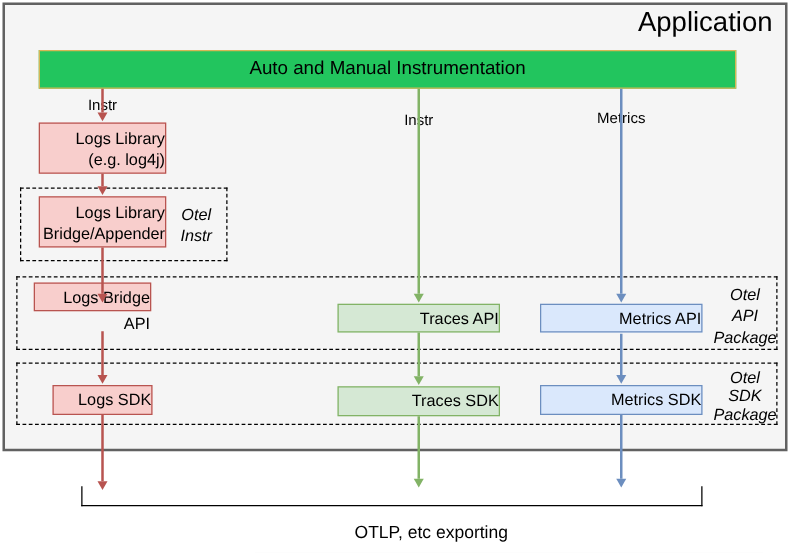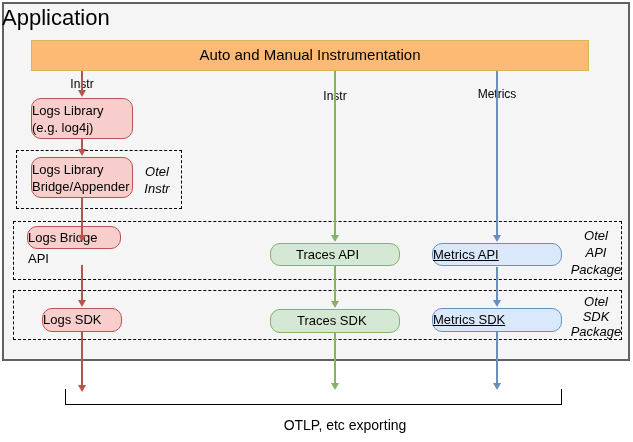--- a/index.html
+++ b/index.html
@@ -6,37 +6,37 @@
   .stage {
     position:relative; width:633px; height:442px;
     font-family:"Liberation Sans", sans-serif; color:#000;
     background:#ffffff; overflow:hidden;
   }
   .abs { position:absolute; box-sizing:border-box; }
 
   
   .app-box { left:2px; top:2px; width:628px; height:359px;
              background:#f5f5f5; border:2px solid #616161; }
-  .app-title { left:2px; top:5px; width:616px; text-align:left;
+  .app-title { left:2px; top:5px; width:616px; text-align:right;
                font-size:22px; }
   .instr-box { left:31px; top:40px; width:558px; height:31px;
-               background:#fdba74; border:1.5px solid #d6b656;
+               background:#22c55e; border:1.5px solid #d6b656;
                text-align:center; font-size:15px; line-height:28px; }
 
   
   .dashed { border:1px dashed #000000; background:transparent; }
   .instr-pkg { left:16px; top:150px; width:166px; height:59px; }
   .api-pkg   { left:13px; top:221px; width:609px; height:59px; }
   .sdk-pkg   { left:13px; top:290px; width:609px; height:50px; }
 
   
-  .node { text-align:left; font-size:13px;border-radius:10px; }
+  .node { text-align:right; font-size:13px; }
   .pink  { background:#f8cecc; border:1.5px solid #b85450; }
   .green { background:#d5e8d4; border:1.5px solid #82b366; }
-  .blue  { background:#dae8fc; border:1.5px solid #6c8ebf;text-decoration:underline; }
+  .blue  { background:#dae8fc; border:1.5px solid #6c8ebf; }
   .two-line { display:flex; flex-direction:column; justify-content:center;
               line-height:17px; }
 
   .logs-lib    { left:31px;  top:98px;  width:102px; height:41px; }
   .logs-bridge { left:31px;  top:157px; width:102px; height:41px; }
   .logs-api    { left:27px;  top:226px; width:94px; height:23px; line-height:21px; }
   .traces-api  { left:270px; top:243px; width:130px; height:23px; line-height:21px;padding-left:25px; }
   .metrics-api { left:432px; top:243px; width:130px; height:23px; line-height:21px; }
   .logs-sdk    { left:42px;  top:308px; width:80px;  height:24px; line-height:22px; }
   .traces-sdk  { left:270px; top:309px; width:130px; height:24px; line-height:22px;padding-left:26px; }

